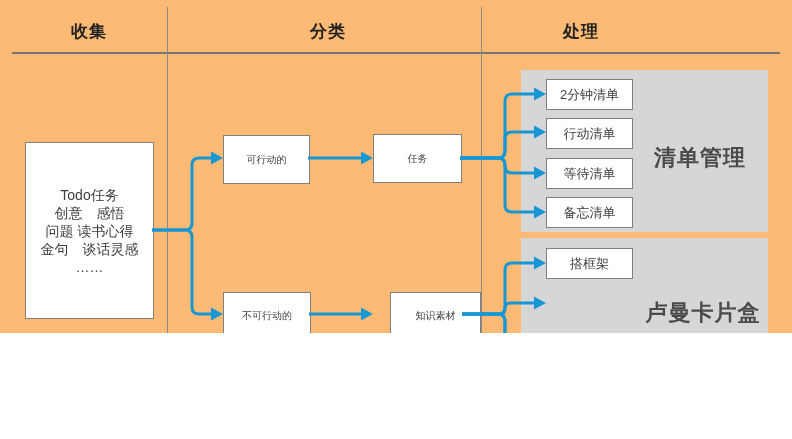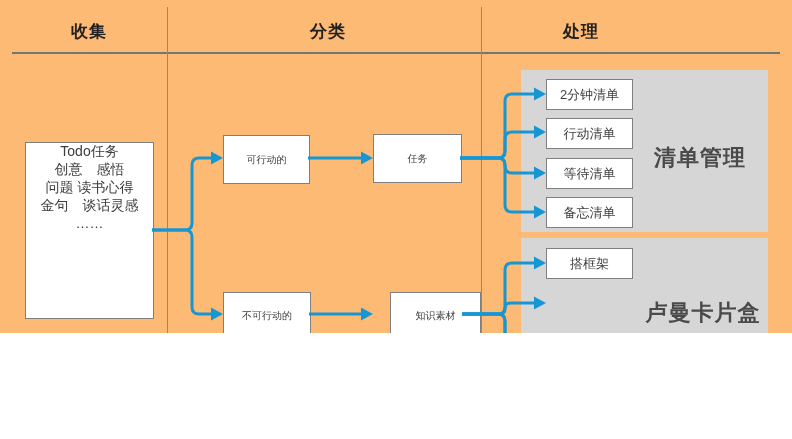--- a/index.html
+++ b/index.html
@@ -9,21 +9,21 @@
   }
   .hdr{
     position:absolute;top:20px;width:80px;text-align:center;
     font-size:17px;font-weight:bold;color:#222222;letter-spacing:1px;
   }
   .hline{position:absolute;left:12px;top:52px;width:768px;height:2px;background:#757575;}
   .vline{position:absolute;top:7px;width:1px;height:421px;background:#8a8a8a;}
   .collect-box{
     position:absolute;left:25px;top:142px;width:127px;height:175px;
     border:1px solid #7f7f7f;background:#ffffff;
-    display:flex;flex-direction:column;justify-content:flex-start;align-items:center;
+    display:flex;flex-direction:column;justify-content:center;align-items:center;
     font-size:14px;color:#3d3d3d;white-space:pre;text-align:center;
   }
   .node{
     position:absolute;border:1px solid #7f7f7f;background:#ffffff;
     display:flex;align-items:center;justify-content:center;
     font-size:10px;color:#3d3d3d;text-align:right;
   }
   .panel{position:absolute;left:521px;width:247px;background:var(--panel-gray,#d6d6d6);}
   .leaf{
     position:absolute;left:546px;width:85px;height:29px;

